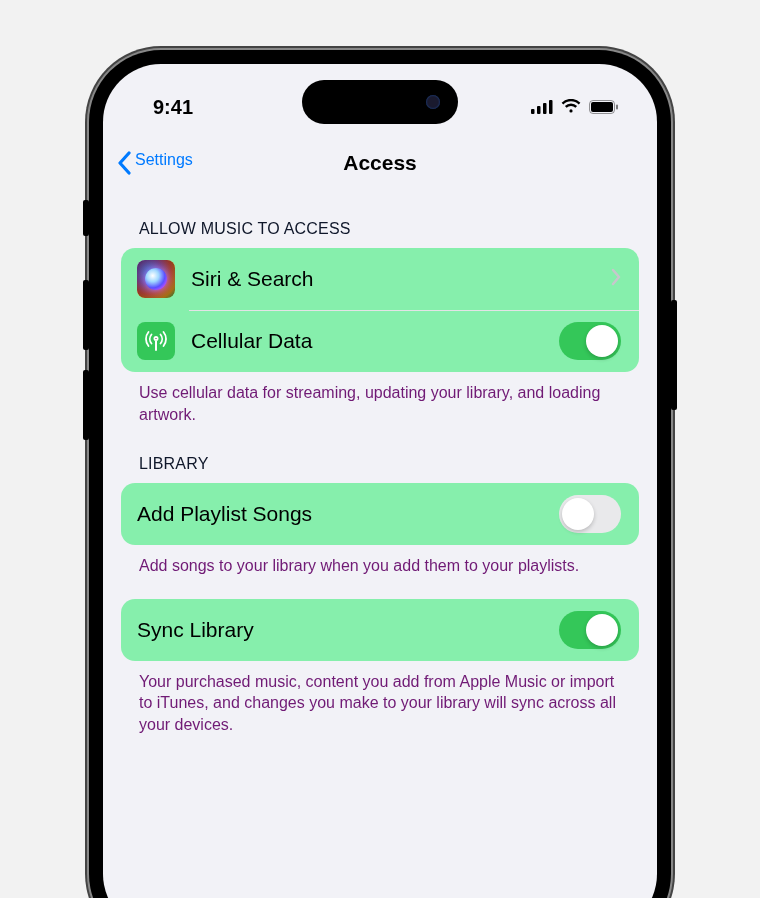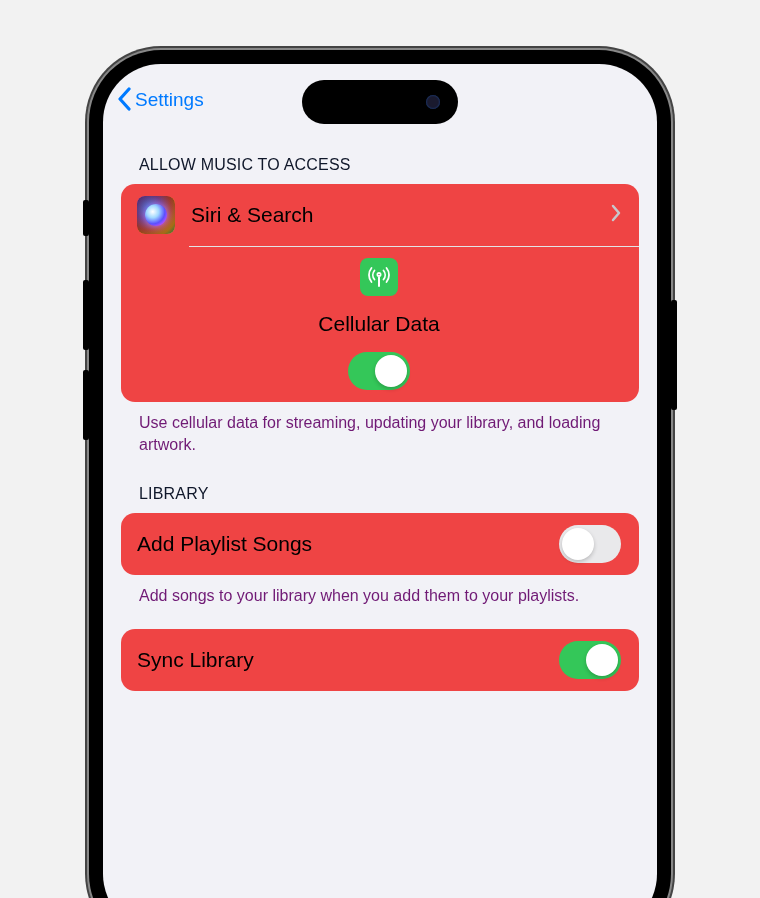--- a/index.html
+++ b/index.html
@@ -88,55 +88,54 @@
     align-items: center;
     justify-content: center;
     position: relative;
     height: 54px;
     margin-top: 8px;
   }
   .nav-back {
     position: absolute;
     left: 14px;
     display: flex;
-    align-items: flex-end;
+    align-items: flex-start;
     color: #007aff;
-    font-size: 19px;
+    font-size: 16px;
     gap: 4px;
   }
   .nav-title {
     font-weight: 600;
     font-size: 21px;
   }
 
   .content {
     padding: 0 18px;
   }
   .section-header {
     text-transform: uppercase;
     color: #0f172a;
     font-size: 16px;
     letter-spacing: 0.2px;
     padding: 30px 18px 10px;
   }
   .group {
-    background: #ef4444;
+    background: #86efac;
     border-radius: 14px;
     overflow: hidden;
   }
   .row {
     display: flex;
     align-items: center;
     padding: 12px 18px 12px 16px;
     min-height: 56px;
     gap: 16px;
   }
   .row + .row {
     position: relative;
-    flex-direction: column;
   }
   .row + .row::before {
     content: "";
     position: absolute;
     top: 0;
     left: 68px;
     right: 0;
     height: 1px;
     background: #e3e3e6;
   }
@@ -213,29 +212,54 @@
   <div class="btn-side btn-mute"></div>
   <div class="btn-side btn-volup"></div>
   <div class="btn-side btn-voldn"></div>
   <div class="btn-side btn-power"></div>
 
   <div class="screen">
     <div class="notch">
       <div class="camera"></div>
     </div>
 
+    <div class="status-bar">
+      <span>9:41</span>
+      <div class="status-right">
+        <span>
+          <svg width="22" height="14" viewBox="0 0 22 14">
+              <rect x="0" y="9" width="3.5" height="5" rx="1" fill="#000"></rect>
+              <rect x="6" y="6" width="3.5" height="8" rx="1" fill="#000"></rect>
+              <rect x="12" y="3" width="3.5" height="11" rx="1" fill="#000"></rect>
+              <rect x="18" y="0" width="3.5" height="14" rx="1" fill="#000"></rect>
+            </svg>
+        </span>
+        <span>
+          <svg width="20" height="15" viewBox="0 0 20 15">
+              <path d="M10 13.5a1.6 1.6 0 100-3.2 1.6 1.6 0 000 3.2zm-4.4-4.8a6.3 6.3 0 018.8 0l1.7-1.7a8.7 8.7 0 00-12.2 0l1.7 1.7zm-3.3-3.3a11 11 0 0115.4 0L19.4 3.7a13.4 13.4 0 00-18.8 0l1.7 1.7z" fill="#000"></path>
+            </svg>
+        </span>
+        <span>
+          <svg width="30" height="14" viewBox="0 0 30 14">
+              <rect x="0.5" y="0.5" width="25" height="13" rx="3.5" stroke="#000" stroke-opacity="0.4" fill="none"></rect>
+              <rect x="2" y="2" width="22" height="10" rx="2" fill="#000"></rect>
+              <rect x="27" y="4.5" width="2" height="5" rx="1" fill="#000" fill-opacity="0.5"></rect>
+            </svg>
+        </span>
+      </div>
+    </div>
 
     <div class="nav-bar">
       <div class="nav-back">
         <svg width="14" height="24" viewBox="0 0 14 24">
             <path d="M12 2L3 12l9 10" stroke="#007aff" stroke-width="3.2" fill="none" stroke-linecap="round" stroke-linejoin="round"></path>
           </svg>
         <span>Settings</span>
       </div>
-      <div class="nav-title">Music</div>
+      <div class="nav-title">Access</div>
     </div>
 
     <div class="content">
 
       <div class="section-header">Allow Music to Access</div>
       <div class="group">
         <div class="row">
           <div class="row-icon siri-icon">
             <div class="siri-orb"></div>
           </div>
@@ -275,16 +299,17 @@
       <div class="gap"></div>
 
       <div class="group">
         <div class="row no-icon">
           <div class="row-label">Sync Library</div>
           <div class="toggle on">
               <div class="knob"></div>
             </div>
         </div>
       </div>
+      <div class="footer-text">Your purchased music, content you add from Apple Music or import to iTunes, and changes you make to your library will sync across all your devices.</div>
 
     </div>
   </div>
 </div>
 
 </body></html>

